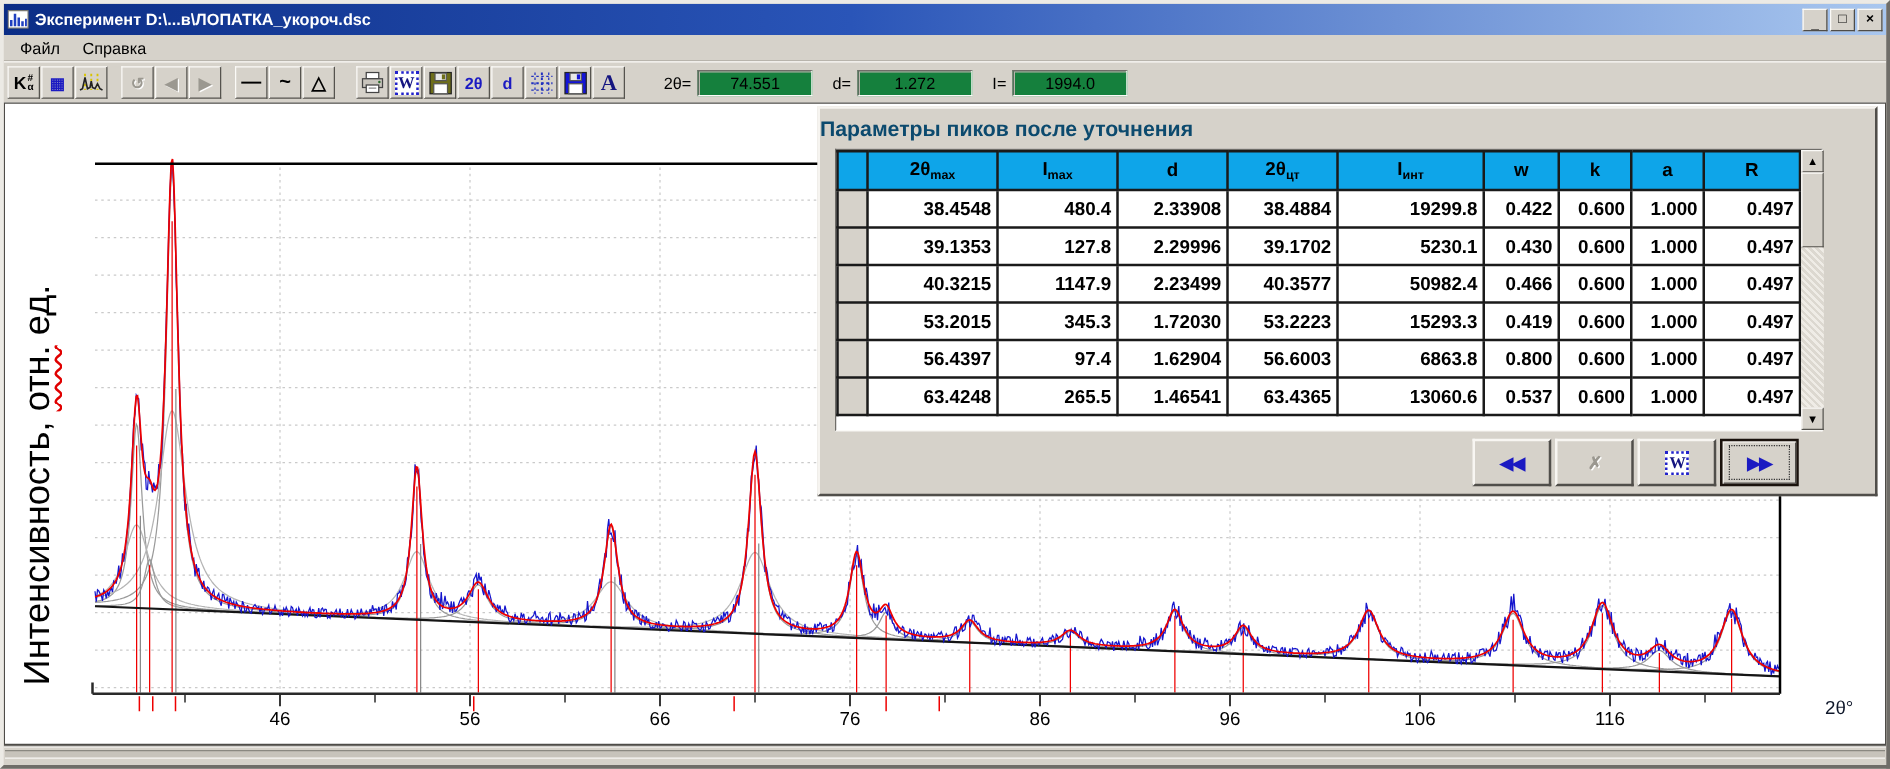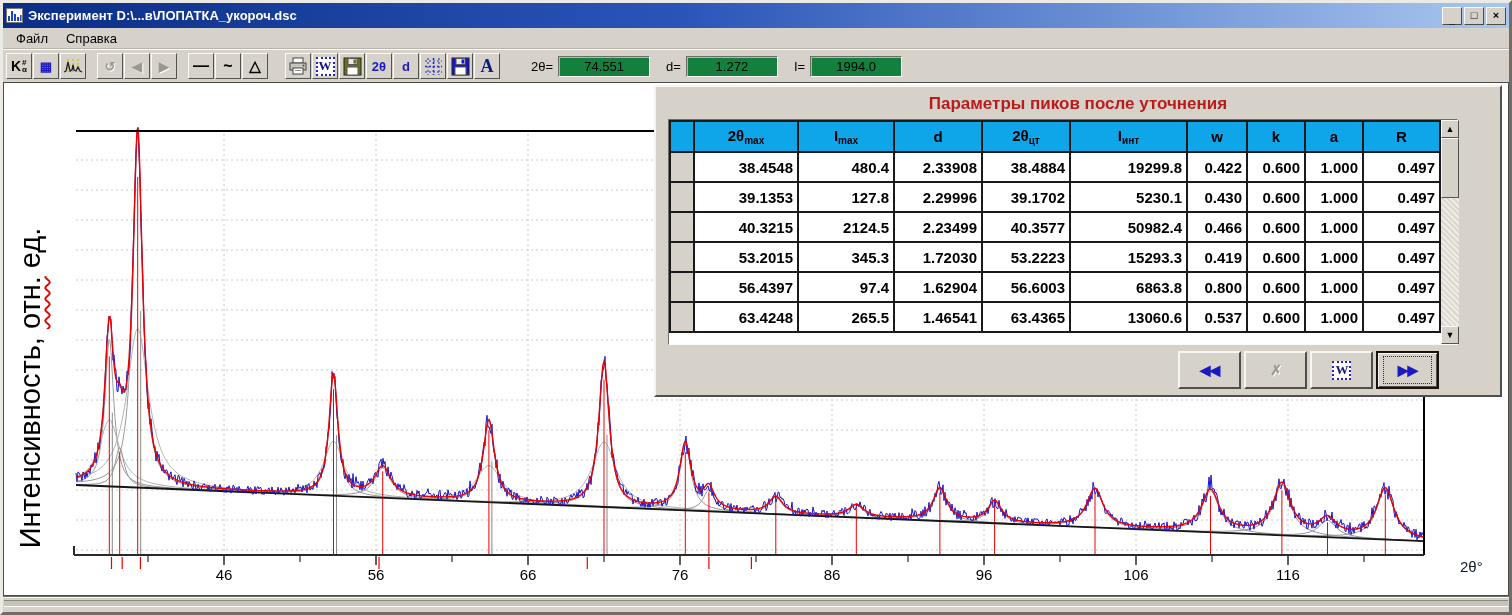--- a/index.html
+++ b/index.html
@@ -56,21 +56,21 @@
   #chart{position:absolute;left:0;top:0;}
   .ylabel{position:absolute;left:10px;top:96px;width:64px;height:418px;pointer-events:none;}
   .ylabel-in{display:inline-block;width:418px;white-space:nowrap;text-align:center;
     font-size:29px;color:#000;transform:rotate(-90deg) translate(-418px,0);transform-origin:0 0;}
   .misspell{text-decoration:underline wavy #e00000;text-decoration-thickness:2px;text-underline-offset:4px;}
   .xunit{position:absolute;left:1456px;top:475px;font-size:15px;color:#0f172a;}
 
   
   .panel{position:absolute;left:650px;top:2px;width:848px;height:312px;background:#d6d2ca;
     border:2px solid;border-color:#f6f4f0 #504e4a #504e4a #f6f4f0;}
-  .panel-title{text-align:center;font-size:17px;font-weight:bold;color:#b91c1c;padding:7px 0 5px 0;}
+  .panel-title{text-align:left;font-size:17px;font-weight:bold;color:#0c4a6e;padding:7px 0 5px 0;}
   .tbl-wrap{display:flex;margin-left:12px;width:790px;height:226px;background:#fff;
     border:1px solid;border-color:#6f6d68 #fbfaf7 #fbfaf7 #6f6d68;}
   table.grid{border-collapse:collapse;table-layout:fixed;width:770px;height:213px;align-self:flex-start;}
   table.grid th{background:#0ea5e9;border:2px solid #1a1a1a;font-size:15px;font-weight:bold;
     height:31px;padding:0;color:#000;}
   table.grid th .subsc{font-size:10px;vertical-align:-3px;}
   table.grid td{background:#fff;border:2px solid #1a1a1a;font-size:15px;font-weight:bold;
     text-align:right;padding:0 4px 0 12px;height:29px;color:#000;}
   table.grid td.rowhead{background:#d6d2ca;border:2px solid #1a1a1a;}
   .vscroll{width:18px;height:224px;display:flex;flex-direction:column;background:#e6e2da;}
@@ -382,21 +382,21 @@
                 <td>39.1702</td>
                 <td>5230.1</td>
                 <td>0.430</td>
                 <td>0.600</td>
                 <td>1.000</td>
                 <td>0.497</td>
               </tr>
               <tr>
                 <td class="rowhead"></td>
                 <td>40.3215</td>
-                <td>2124.5</td>
+                <td>1147.9</td>
                 <td>2.23499</td>
                 <td>40.3577</td>
                 <td>50982.4</td>
                 <td>0.466</td>
                 <td>0.600</td>
                 <td>1.000</td>
                 <td>0.497</td>
               </tr>
               <tr>
                 <td class="rowhead"></td>

